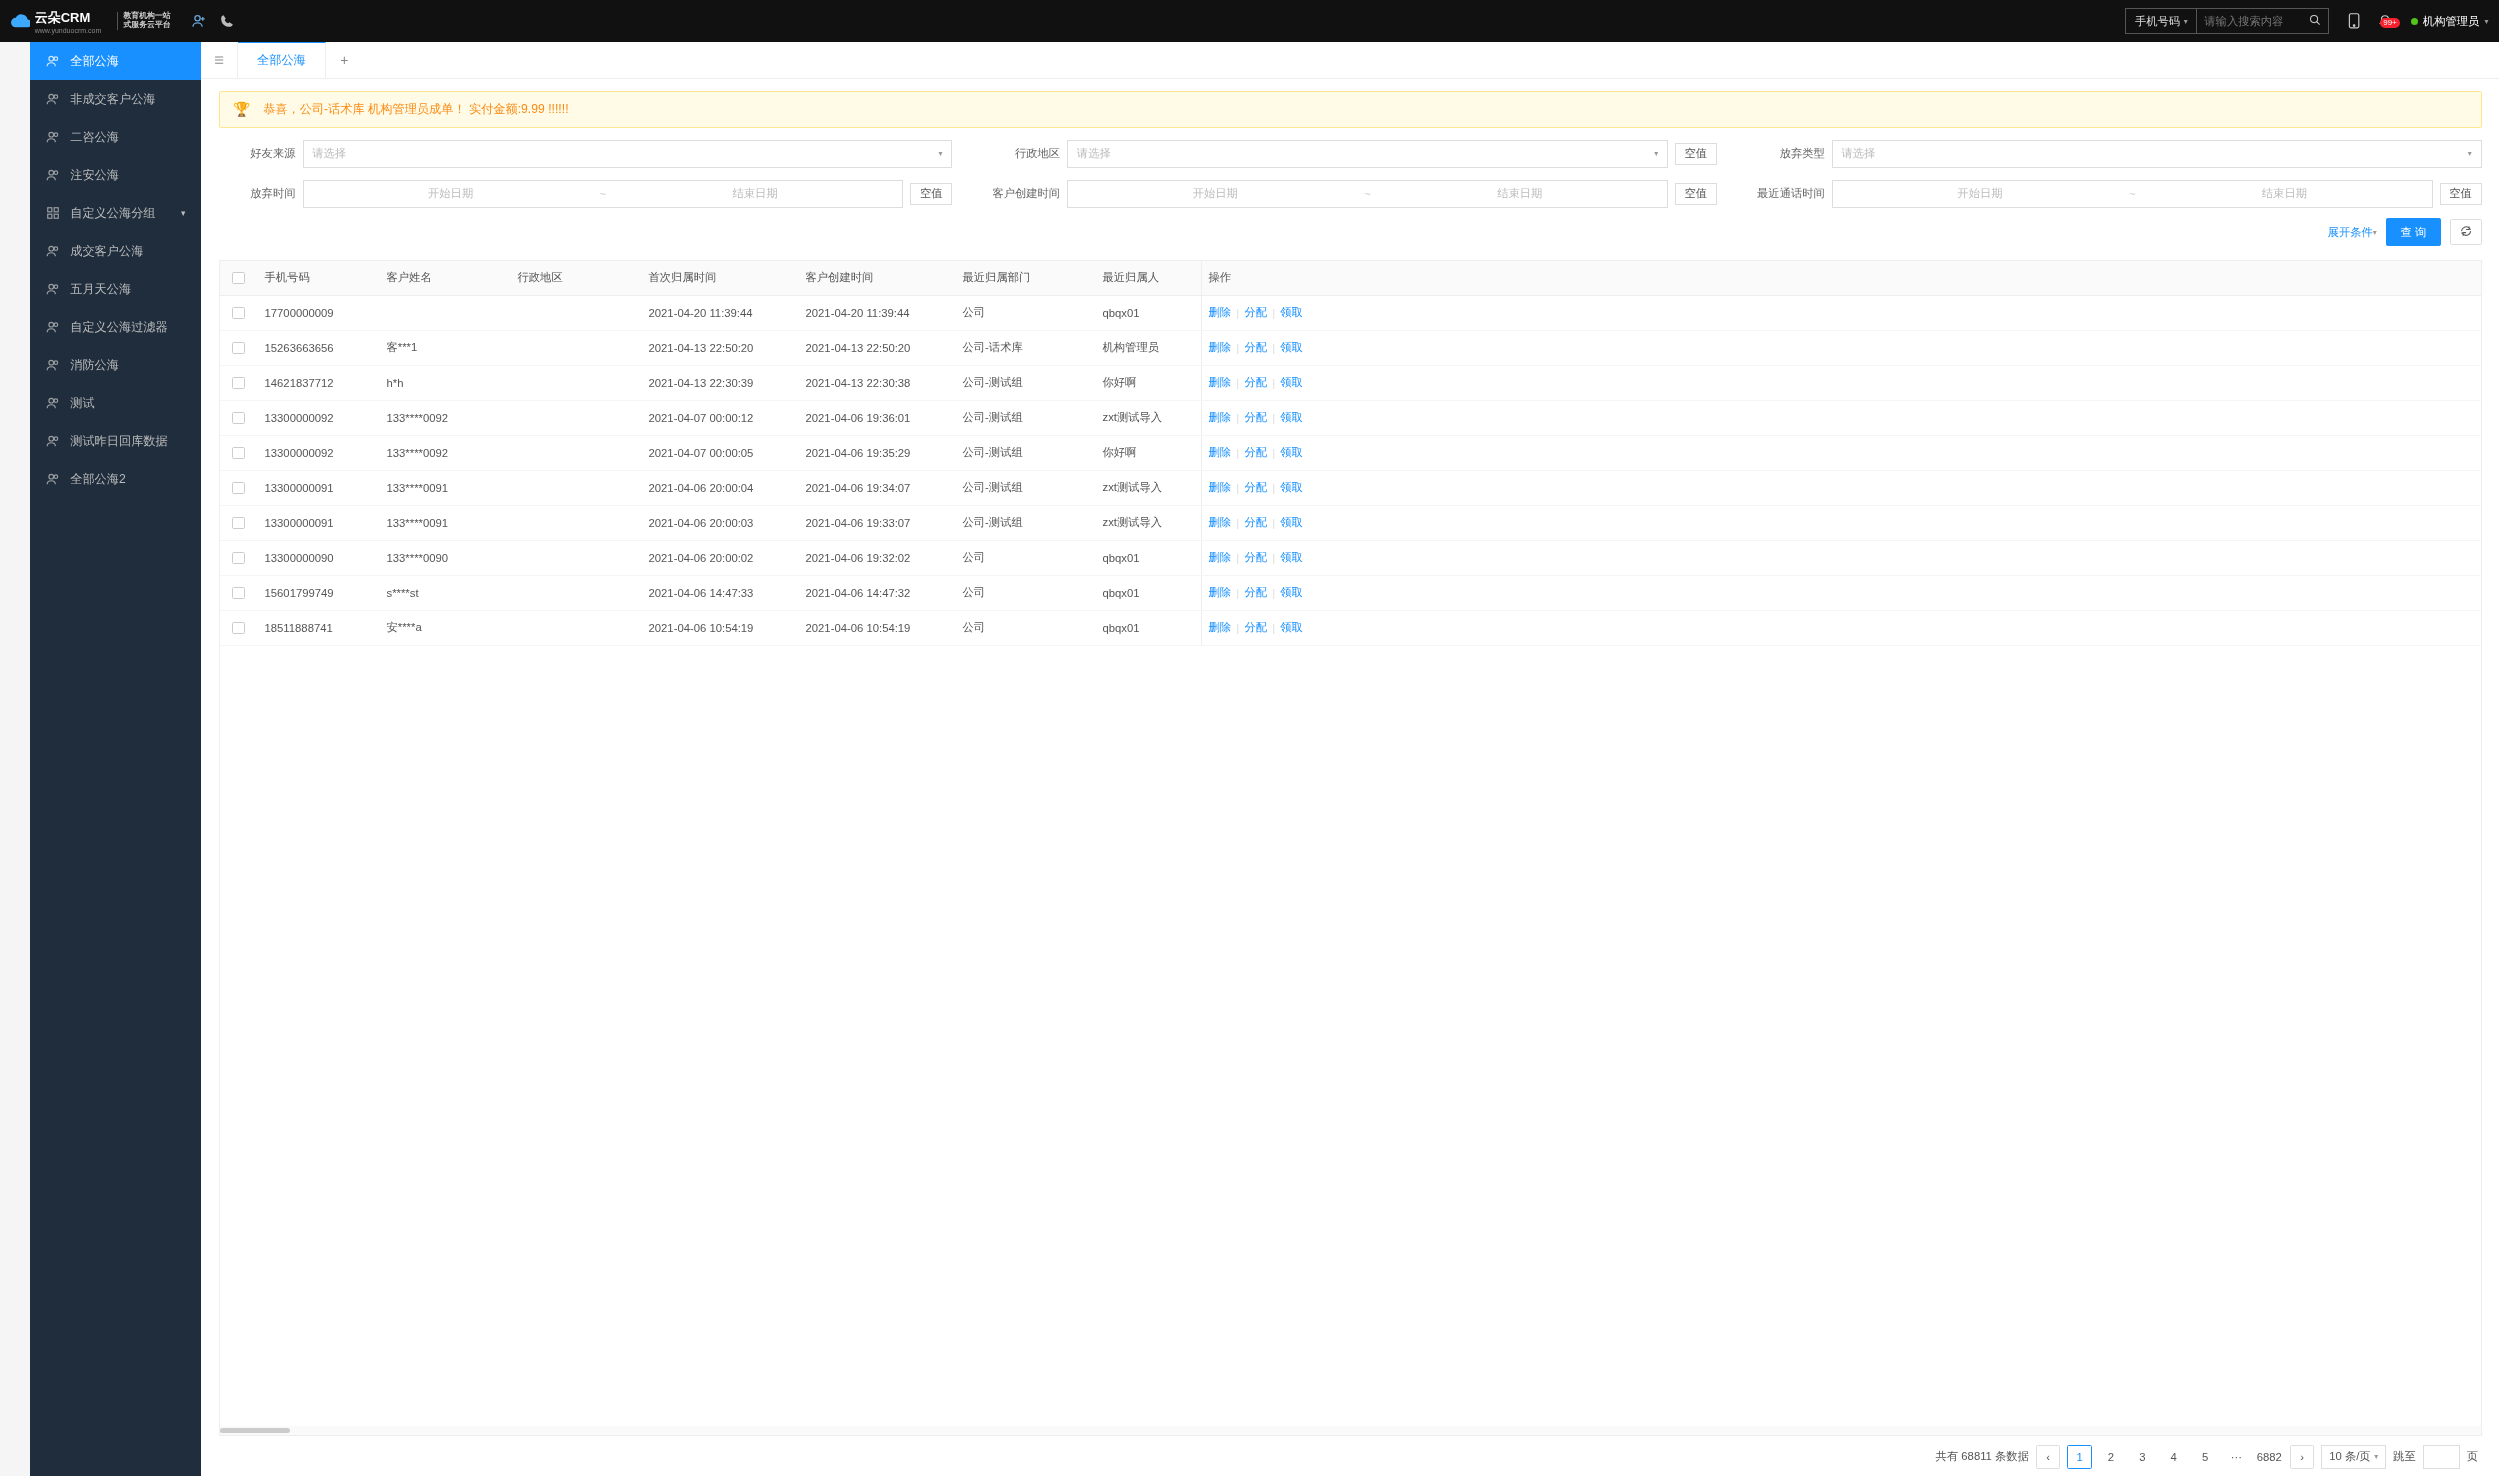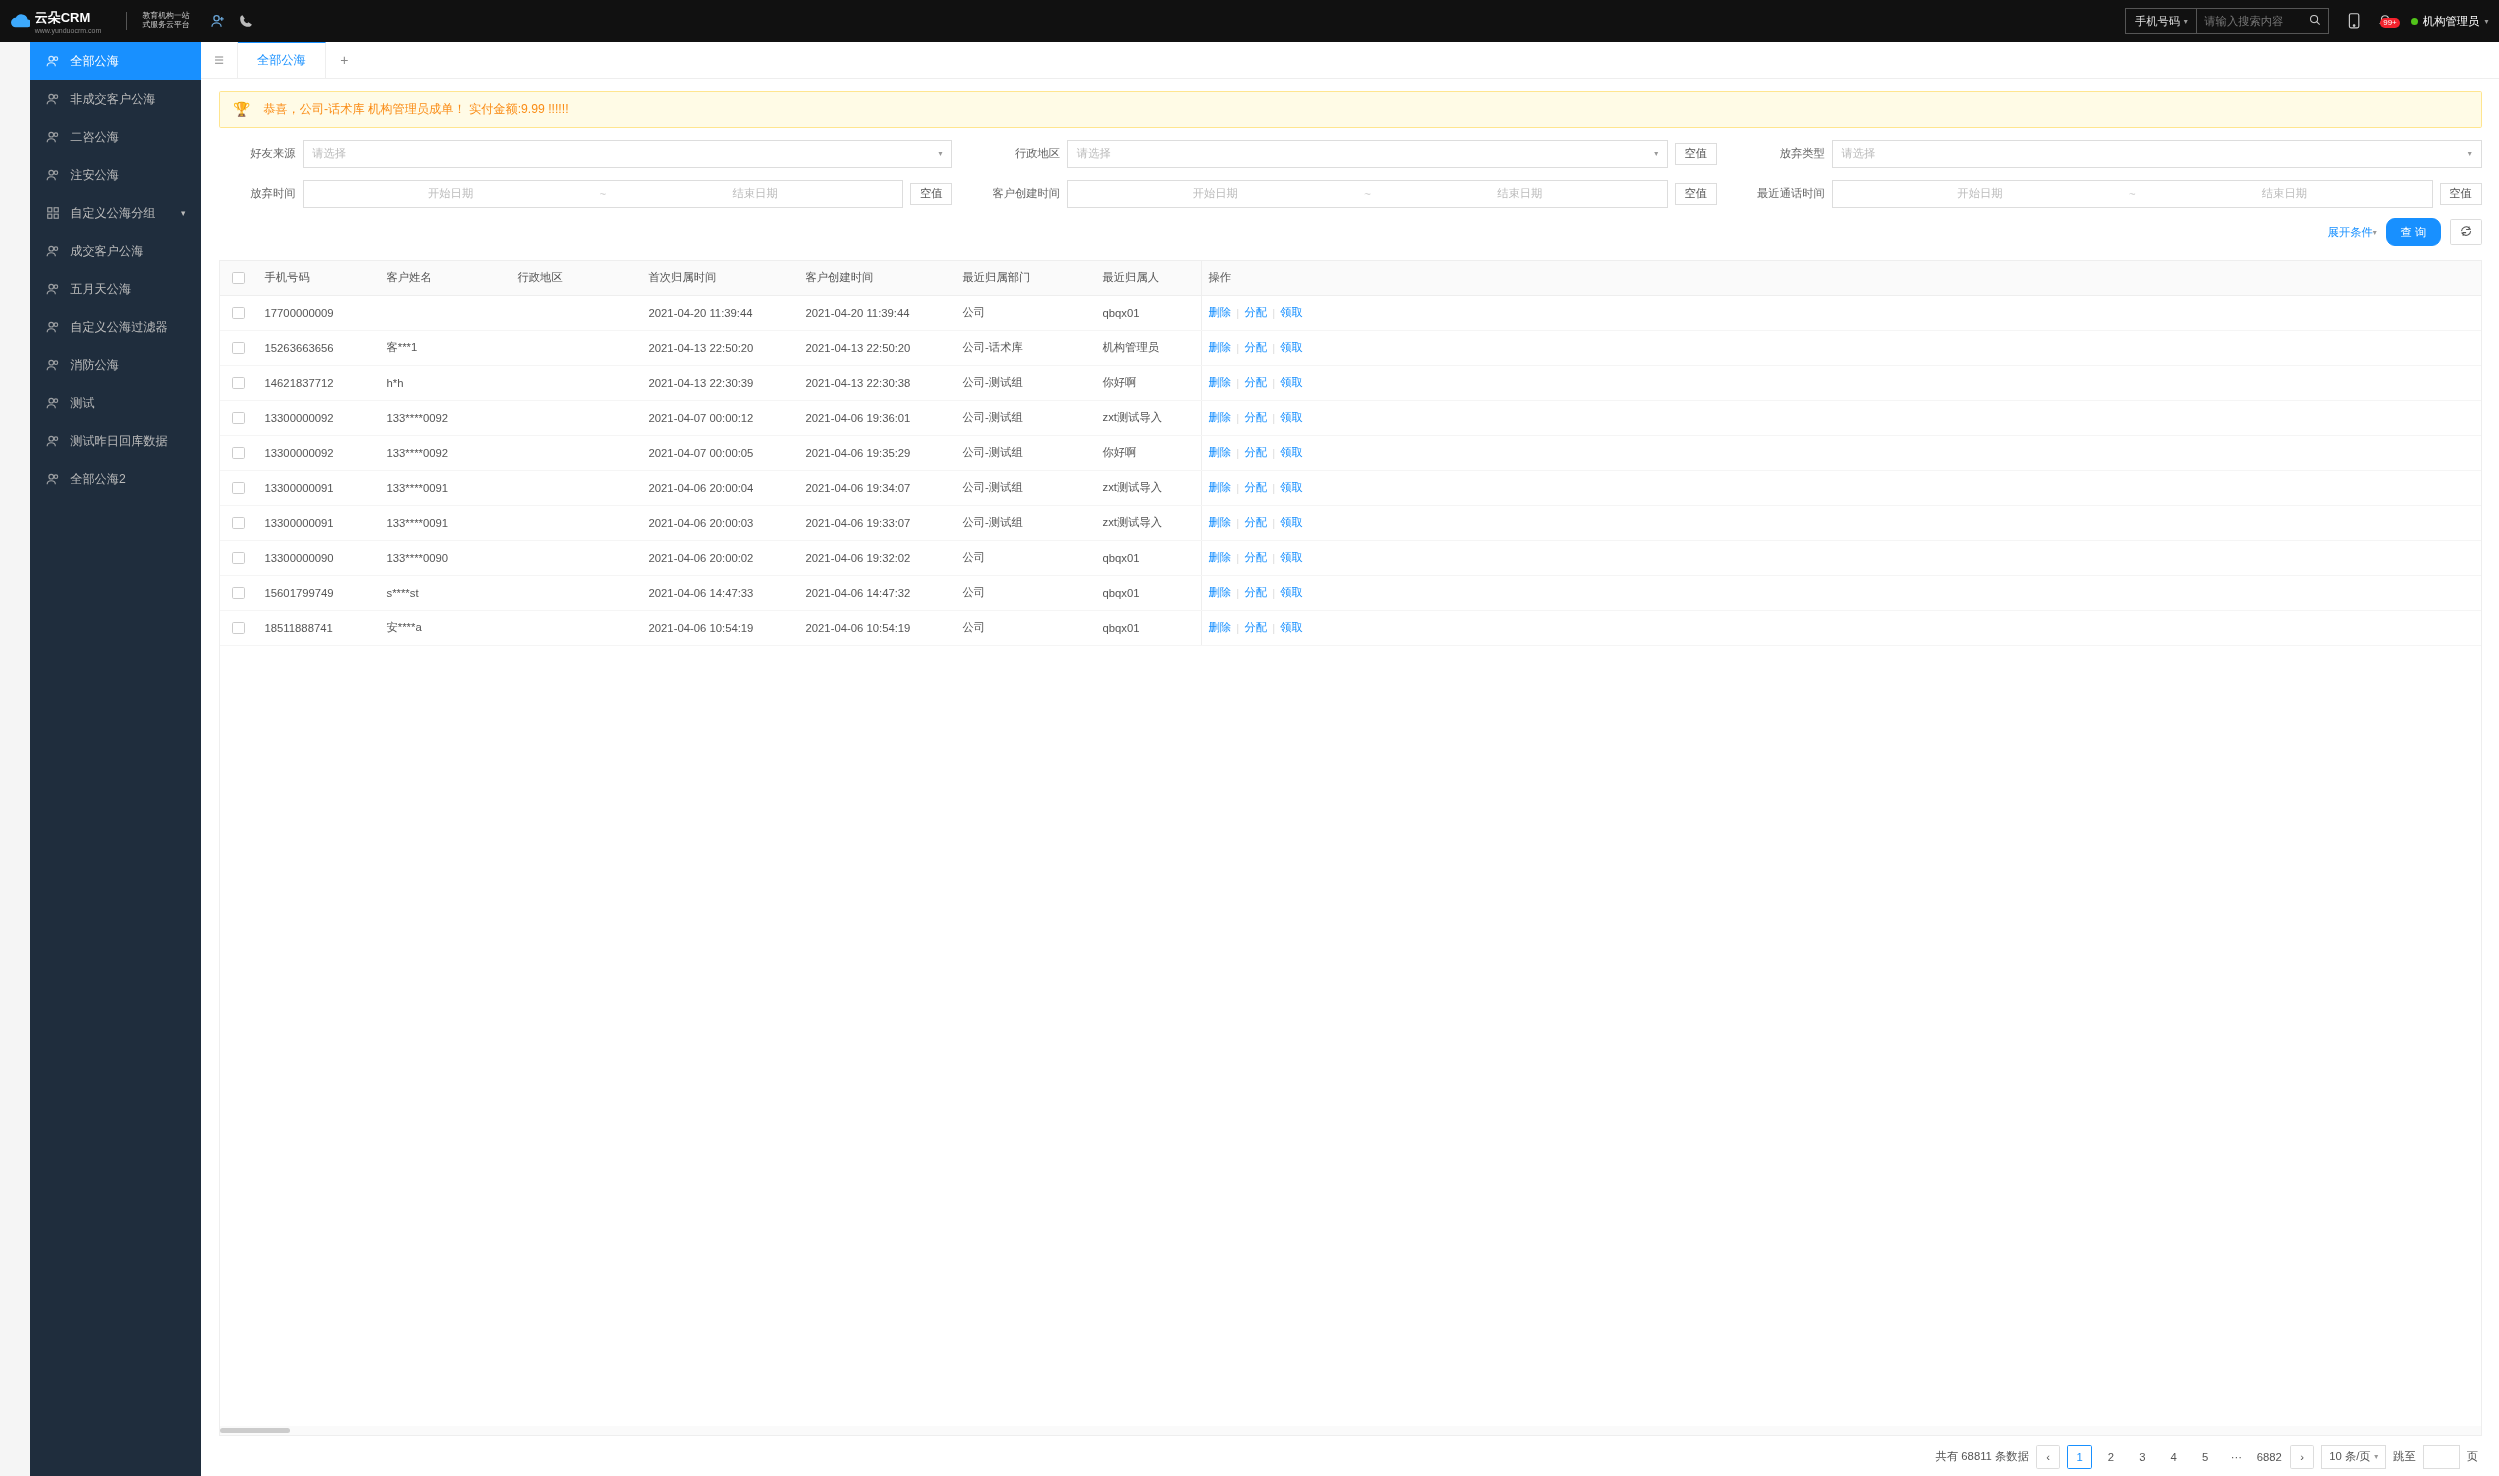--- a/index.html
+++ b/index.html
@@ -4,21 +4,21 @@
 <style>
 * { margin: 0; padding: 0; box-sizing: border-box; font-family: -apple-system, BlinkMacSystemFont, "PingFang SC", "Microsoft YaHei", sans-serif; }
 body { background: #f5f5f5; overflow: hidden; }
 .app { display: flex; flex-direction: column; height: 100vh; width: 100vw; }
 
 
 .header { display: flex; align-items: center; background: #111; color: #fff; height: 42px; padding: 0 10.5px; }
 .logo { display: flex; align-items: center; gap: 5.2px; margin-right: 14px; }
 .logo-cloud { width: 19px; height: 14px; }
 .logo-text { font-size: 13px; font-weight: bold; color: #fff; }
-.logo-sub { font-size: 7.9px; line-height: 1.1; color: #ccc; border-left: 0.9px solid #555; padding-left: 15px; margin-left: 20px; }
+.logo-sub { font-size: 7.9px; line-height: 1.1; color: #ccc; border-left: 0.9px solid #555; padding-left: 5px; margin-left: 11px; font-weight: bold; }
 .nav { display: flex; gap: 0; }
 .nav-item { padding: 0 12.2px; font-size: 12.2px; color: #ddd; line-height: 42px; cursor: pointer; }
 .nav-item.active { color: #fff; font-weight: 600; }
 .nav-icon { width: 28px; display: flex; align-items: center; justify-content: center; cursor: pointer; color: #bbb; }
 .header-spacer { flex: 1; }
 .search-group { display: flex; align-items: center; border: 0.9px solid #555; height: 26px; margin-right: 8.7px; }
 .search-type { padding: 0 8.7px; font-size: 11.3px; color: #ddd; border-right: 0.9px solid #555; display: flex; align-items: center; gap: 3.5px; height: 100%; cursor: pointer; }
 .search-input { background: transparent; border: none; color: #ddd; padding: 0 7px; width: 105px; font-size: 11.3px; outline: none; }
 .search-btn { padding: 0 7px; color: #ccc; cursor: pointer; }
 .header-icon { width: 31px; position: relative; color: #ccc; display: flex; align-items: center; justify-content: center; cursor: pointer; }
@@ -52,21 +52,21 @@
 .flabel { width: 77px; text-align: right; color: #666; }
 .fsel { flex: 1; border: 0.9px solid #ddd; height: 28px; padding: 0 8.7px; color: #bbb; display: flex; align-items: center; justify-content: space-between; cursor: pointer; background: #fff; }
 .frange { flex: 1; border: 0.9px solid #ddd; height: 28px; display: flex; align-items: center; padding: 0 8.7px; color: #bbb; background: #fff; }
 .frange span.sep { margin: 0 10.5px; color: #ccc; }
 .frange span.ph { flex: 1; text-align: center; }
 .fnull { border: 0.9px solid #ddd; height: 22px; padding: 0 8.7px; display: flex; align-items: center; cursor: pointer; font-size: 11.3px; color: #555; }
 
 .filter-actions { display: flex; justify-content: flex-end; gap: 8.7px; align-items: center; margin-bottom: 14px; }
 .link-btn { color: #1890ff; font-size: 11.3px; cursor: pointer; display: flex; align-items: center; gap: 0; }
 .btn { border: 0.9px solid #ddd; background: #fff; padding: 5.2px 14px; font-size: 11.3px; border-radius: 1.7px; cursor: pointer; color: #555; }
-.btn.primary { background: #1890ff; border-color: #1890ff; color: #fff; border-radius: 9px; }
+.btn.primary { background: #1890ff; border-color: #1890ff; color: #fff; }
 .btn.disabled { color: #bbb; cursor: not-allowed; }
 .btn.icon-only { padding: 5.2px 8.7px; }
 
 .action-bar { display: flex; gap: 8.7px; margin-bottom: 10.5px; align-items: center; }
 .action-bar .spacer { flex: 1; }
 
 
 .table-wrap { flex: 1; border: 0.9px solid #eee; overflow: hidden; display: flex; flex-direction: column; }
 .thead, .trow { display: grid; grid-template-columns: 38px 122px 131px 131px 157px 157px 140px 105px 140px; align-items: center; font-size: 11.3px; }
 .thead { background: #fafafa; border-bottom: 0.9px solid #eee; height: 35px; color: #555; font-weight: 500; }

